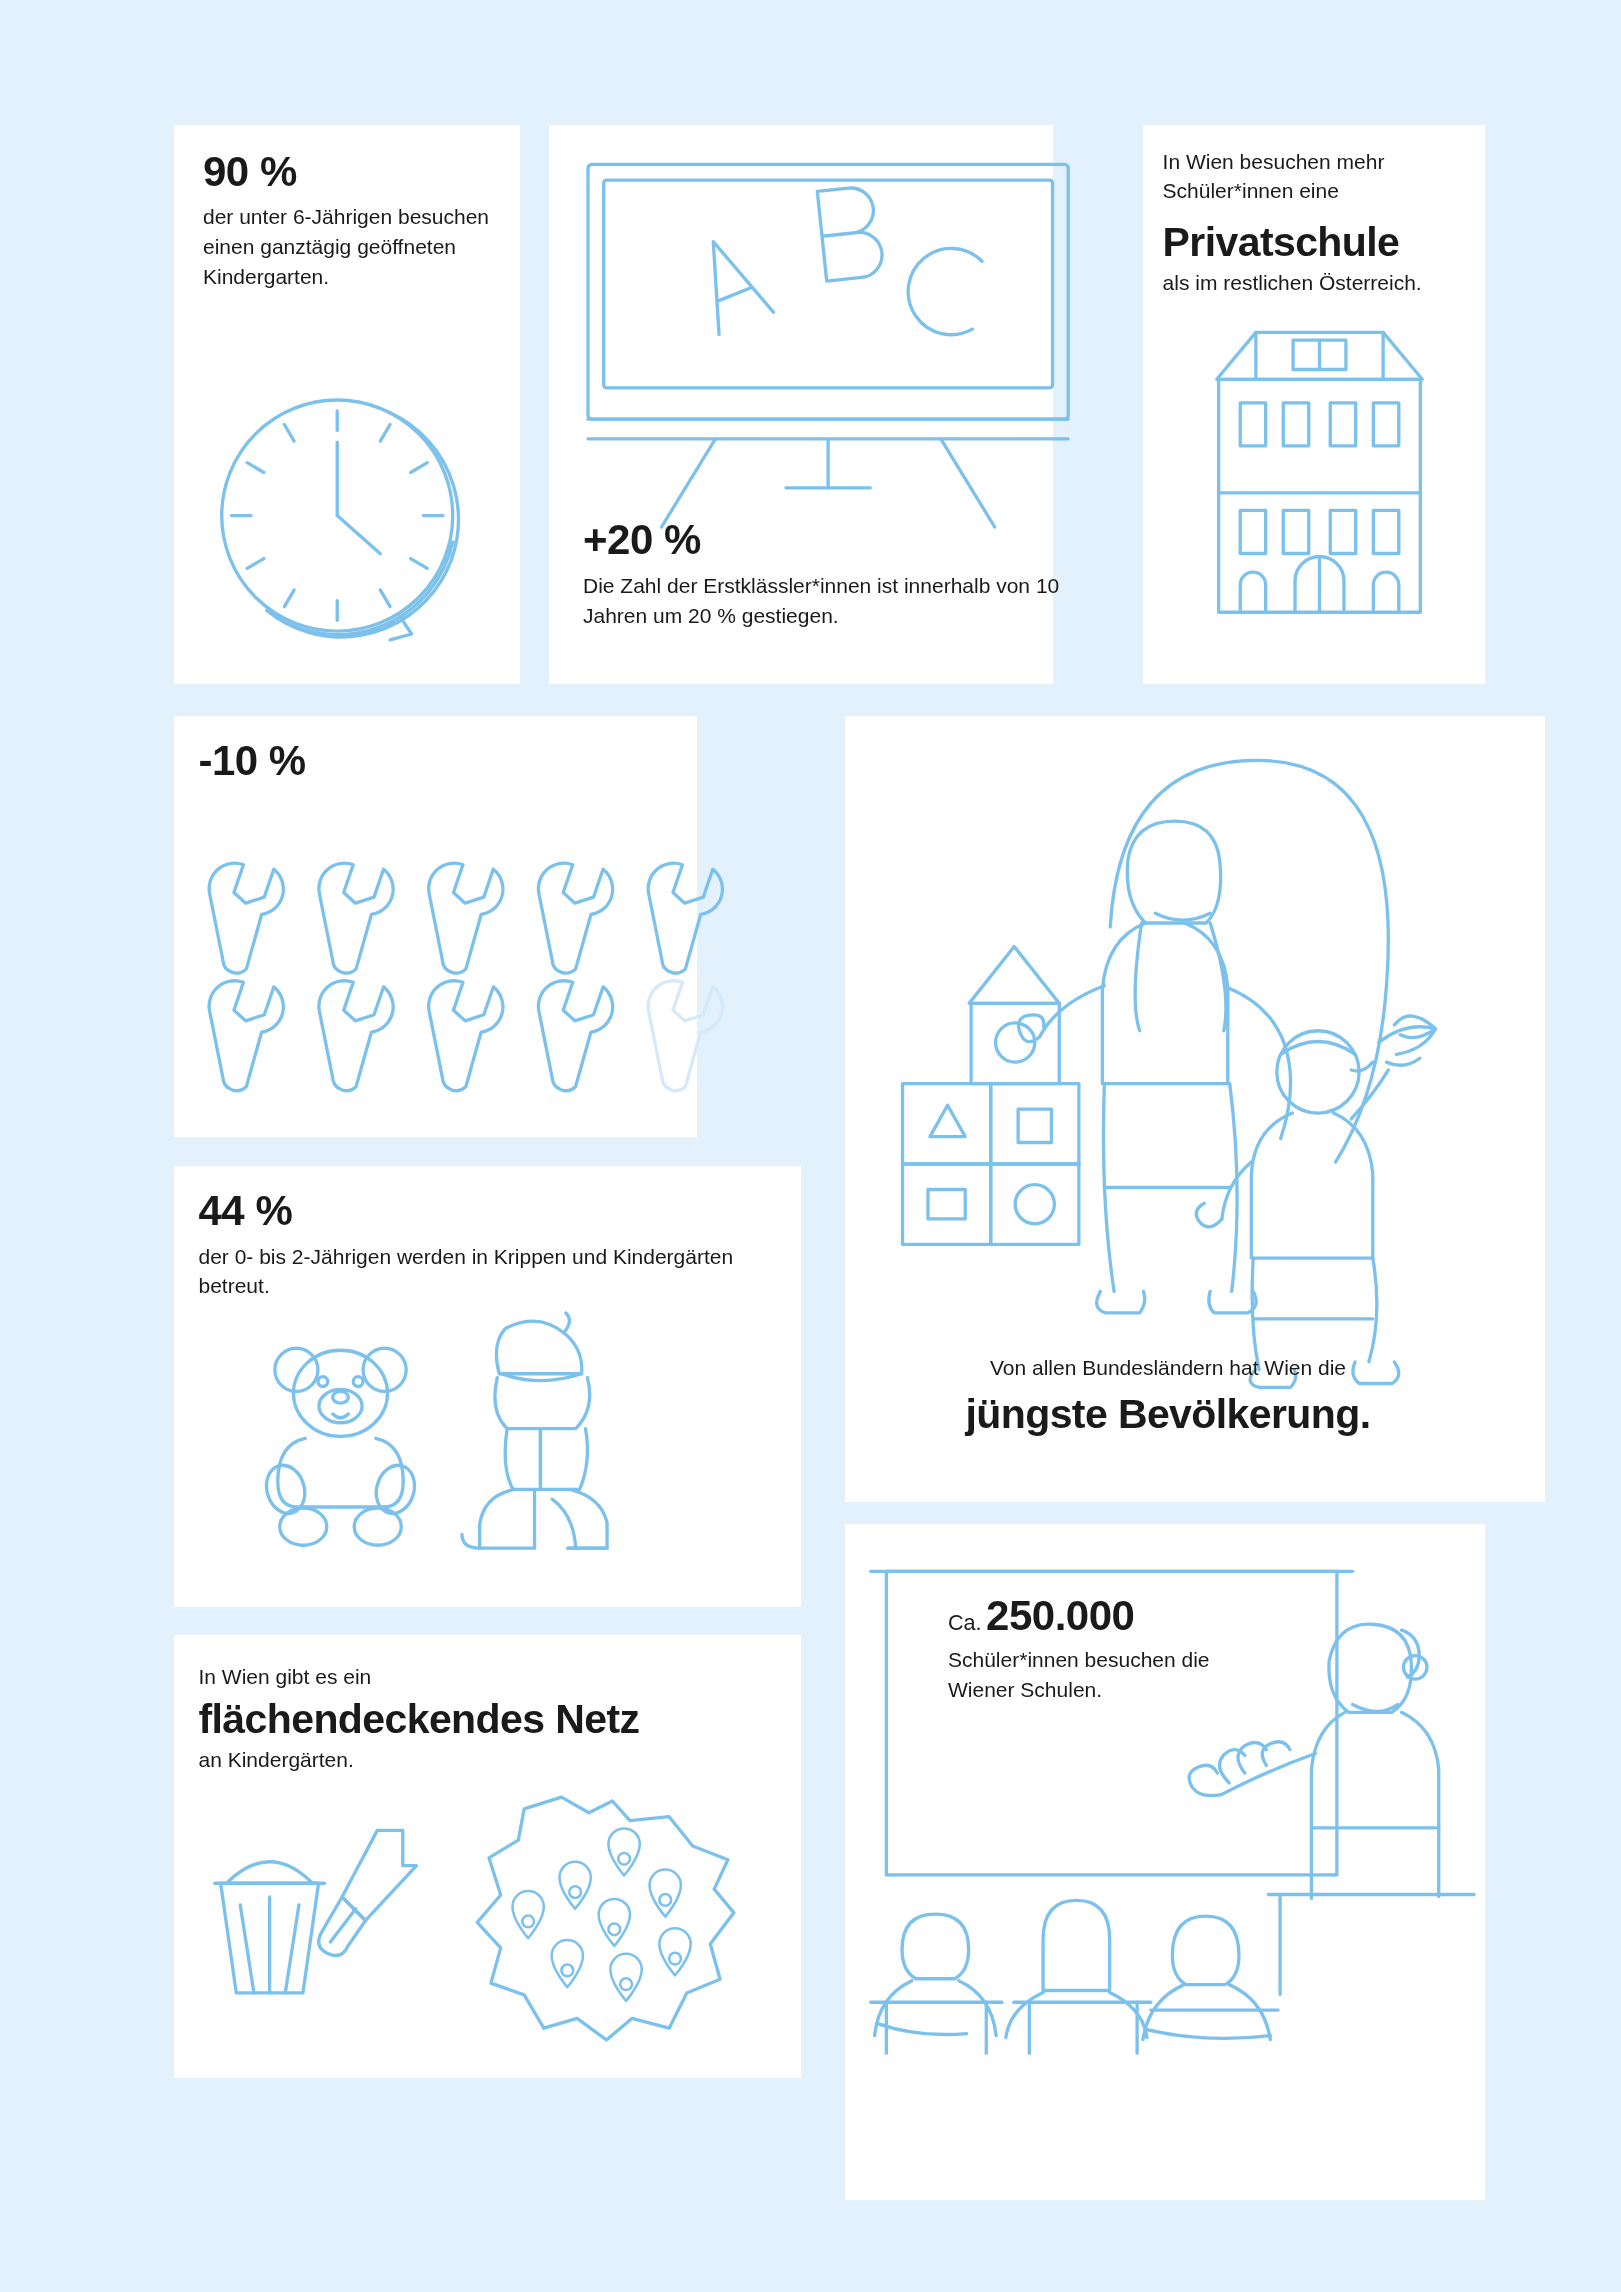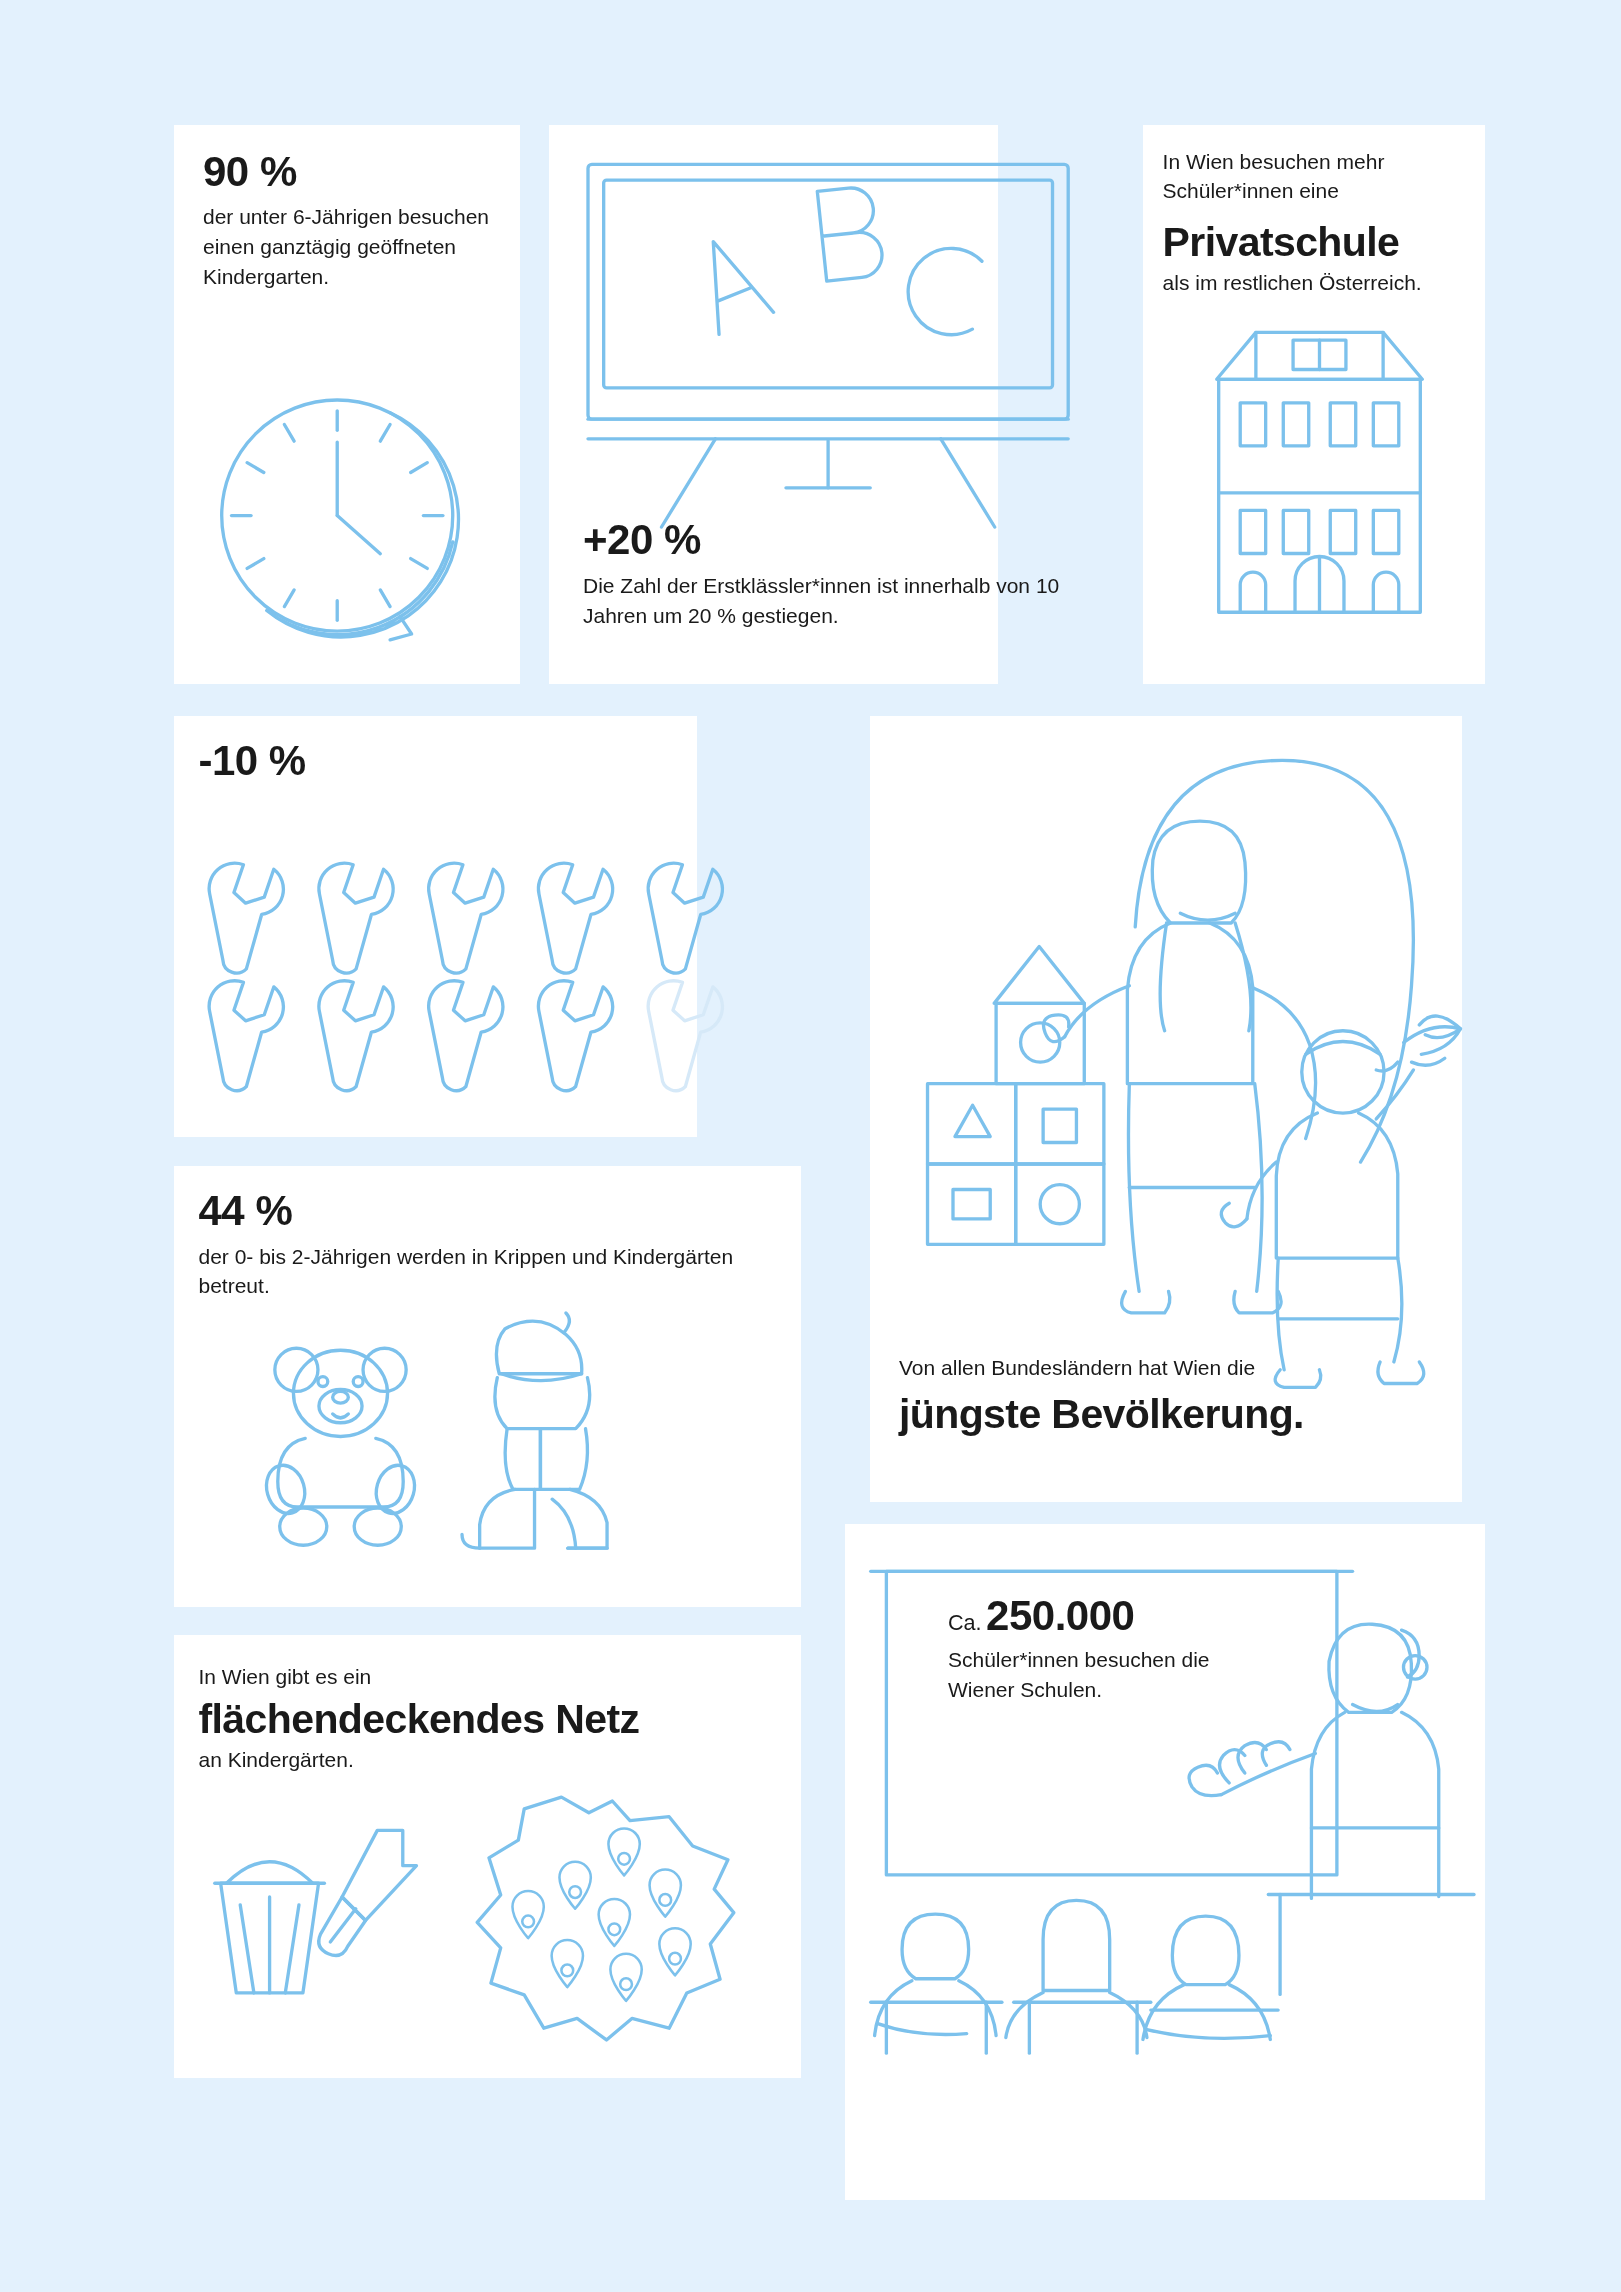--- a/index.html
+++ b/index.html
@@ -67,21 +67,21 @@
     stroke-linecap: round;
     stroke-linejoin: round;
   }
 
   
   #card-kindergarten-hours { left: 174px; top: 125px; width: 346px; height: 559px; }
   #card-kindergarten-hours .txt { position: absolute; left: 29px; top: 23.5px; width: 294px; }
   #card-kindergarten-hours .art { position: absolute; left: 34px; top: 260px; }
 
   
-  #card-first-graders { left: 549px; top: 125px; width: 449px; height: 559px; }
+  #card-first-graders { left: 549px; top: 125px; width: 504px; height: 559px; }
   #card-first-graders .art { position: absolute; left: 29px; top: 9.8px; }
   #card-first-graders .txt { position: absolute; left: 34px; top: 392px; width: 510px; }
 
   
   #card-private-school { left: 1143px; top: 125px; width: 342px; height: 559px; }
   #card-private-school .txt { position: absolute; left: 19.6px; top: 21.6px; width: 314px; }
   #card-private-school .art { position: absolute; left: 54px; top: 176px; }
 
   
   #card-apprentices { left: 174px; top: 716px; width: 523px; height: 421px; text-decoration: underline; }
@@ -92,21 +92,21 @@
   #card-nursery { left: 174px; top: 1166px; width: 627px; height: 441px; }
   #card-nursery .txt { position: absolute; left: 24.5px; top: 21.6px; width: 568px; }
   #card-nursery .art { position: absolute; left: 88px; top: 147px; }
 
   
   #card-network { left: 174px; top: 1635px; width: 627px; height: 443px; }
   #card-network .txt { position: absolute; left: 24.5px; top: 27.4px; width: 588px; }
   #card-network .art { position: absolute; left: 29px; top: 152px; }
 
   
-  #card-population { left: 870px; top: 716px; width: 592px; height: 786px; }
+  #card-population { left: 845px; top: 716px; width: 700px; height: 786px; text-align: center; }
   #card-population .art { position: absolute; left: 19.6px; top: 14.7px; }
   #card-population .txt { position: absolute; left: 29px; top: 637px; width: 588px; }
 
   
   #card-pupils { left: 845px; top: 1524px; width: 640px; height: 676px; }
   #card-pupils .art { position: absolute; left: 11.8px; top: 9.8px; }
   #card-pupils .txt { position: absolute; left: 103px; top: 69px; width: 323px; }
   .inline-ca { font-size: 21.6px; font-weight: normal; }
   .num-250 { font-weight: bold; font-size: 42px; letter-spacing: -0.5px; }
 </style>

